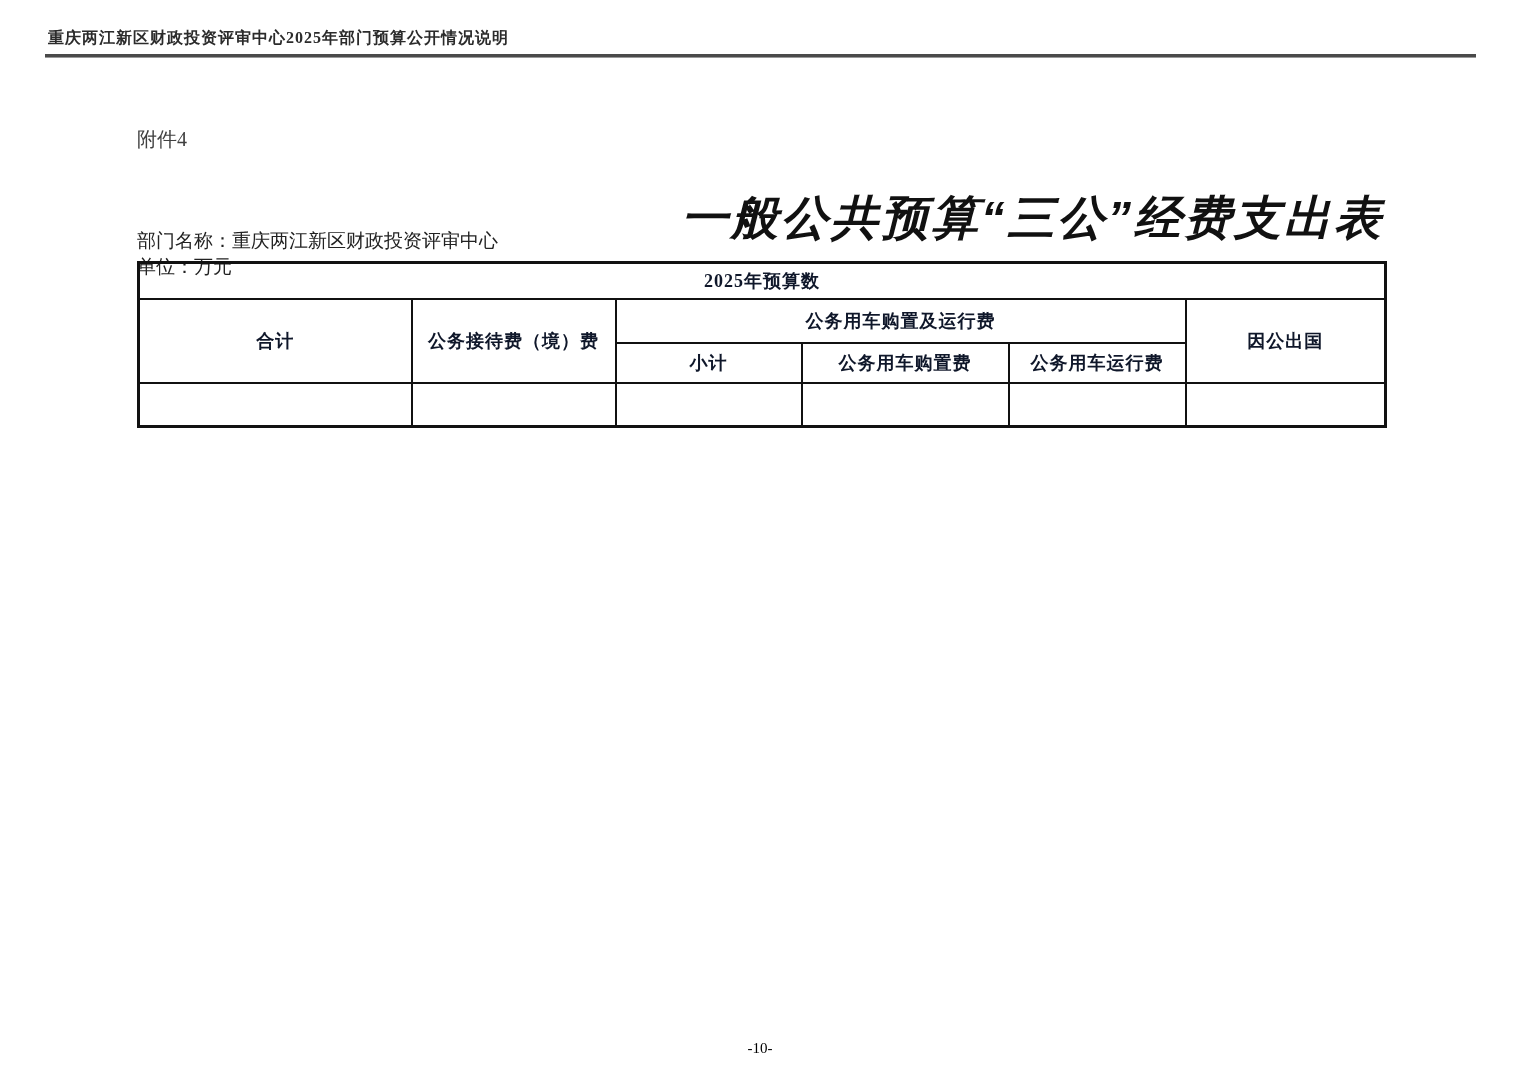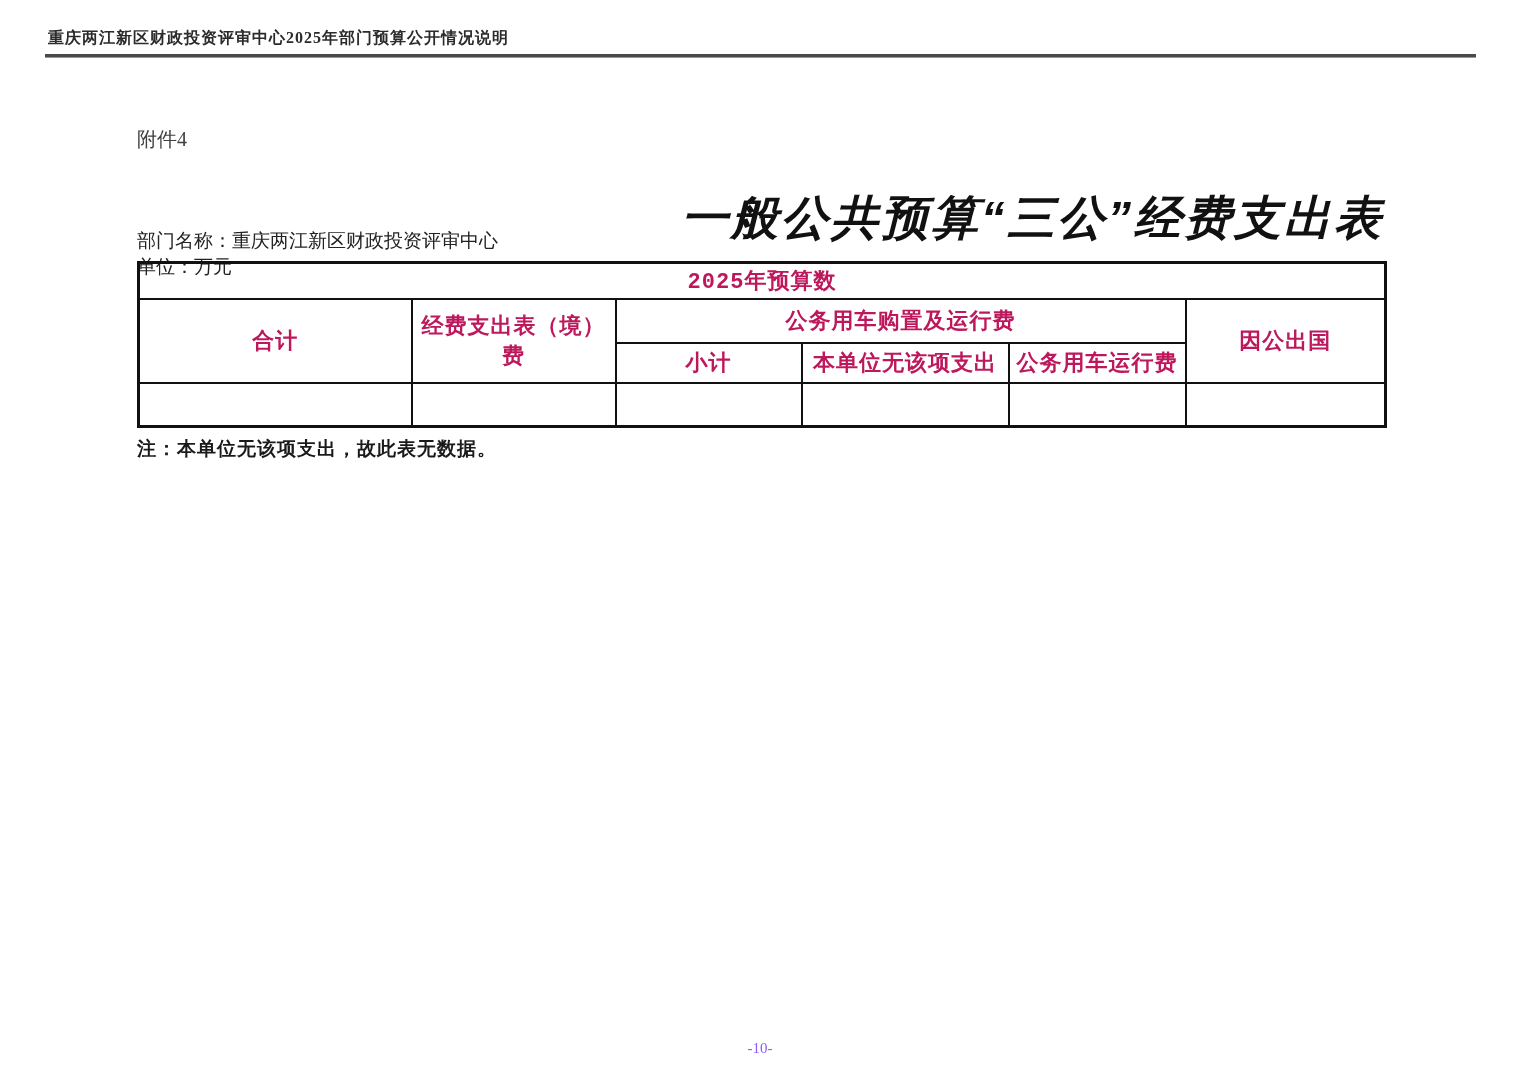--- a/index.html
+++ b/index.html
@@ -75,24 +75,24 @@
     left: 137px;
     width: 1247px;
     border-collapse: collapse;
     table-layout: fixed;
     border: 3px solid #111111;
   }
   .budget-table td {
     border: 2px solid #111111;
     text-align: center;
     vertical-align: middle;
-    font-size: 22px;
+    font-size: 18px;
     font-weight: bold;
-    color: #be185d;
-    font-family: Liberation Mono, monospace;
+    color: #0f172a;
+    font-family: Liberation Serif, serif;
     padding: 0;
     letter-spacing: 1px;
   }
   .row-year td { height: 34px; }
   .row-head td { height: 42px; }
   .row-subhead td { height: 38px; margin-left: 8px; }
   .row-data td { height: 41px; }
   .note {
     position: absolute;
     top: 436px;
@@ -102,21 +102,21 @@
     color: #1a1a1a;
     letter-spacing: 1px;
   }
   .page-footer {
     position: absolute;
     bottom: 17px;
     left: 0;
     width: 100%;
     text-align: center;
     font-size: 15px;
-    color: #8b5cf6;
+    color: #000000;
   }
 </style>
 </head>
 <body>
 
 <div class="page">
 
   <div class="doc-header">
     <div class="doc-header-text">重庆两江新区财政投资评审中心2025年部门预算公开情况说明</div>
     <div class="doc-header-rule"></div>
@@ -143,39 +143,38 @@
       <col style="width:207px">
       <col style="width:177px">
       <col style="width:200px">
     </colgroup>
     <tbody>
       <tr class="row-year">
         <td colspan="6">2025年预算数</td>
       </tr>
       <tr class="row-head">
         <td rowspan="2">合计</td>
-        <td rowspan="2">经费支出表（境）费</td>
+        <td rowspan="2">公务接待费（境）费</td>
         <td colspan="3">公务用车购置及运行费</td>
         <td rowspan="2">因公出国</td>
       </tr>
       <tr class="row-subhead">
         <td>小计</td>
-        <td>本单位无该项支出</td>
+        <td>公务用车购置费</td>
         <td>公务用车运行费</td>
       </tr>
       <tr class="row-data">
         <td></td>
         <td></td>
         <td></td>
         <td></td>
         <td></td>
         <td></td>
       </tr>
     </tbody>
   </table>
 
-  <div class="note">注：本单位无该项支出，故此表无数据。</div>
 
   <div class="page-footer">
     <span>-10-</span>
   </div>
 
 </div>
 
 </body></html>

